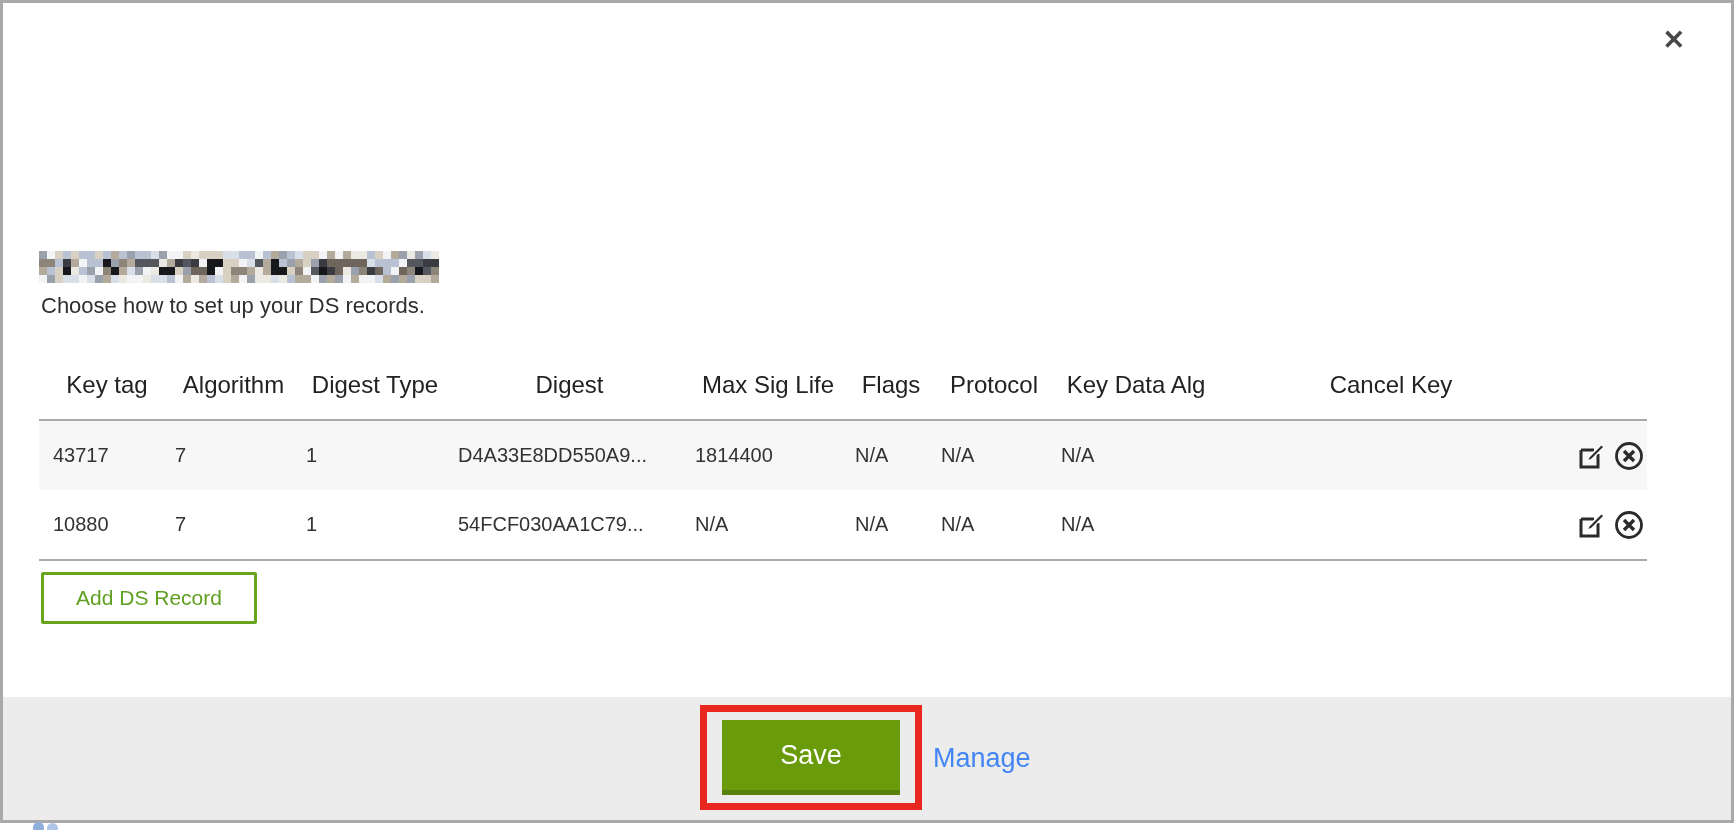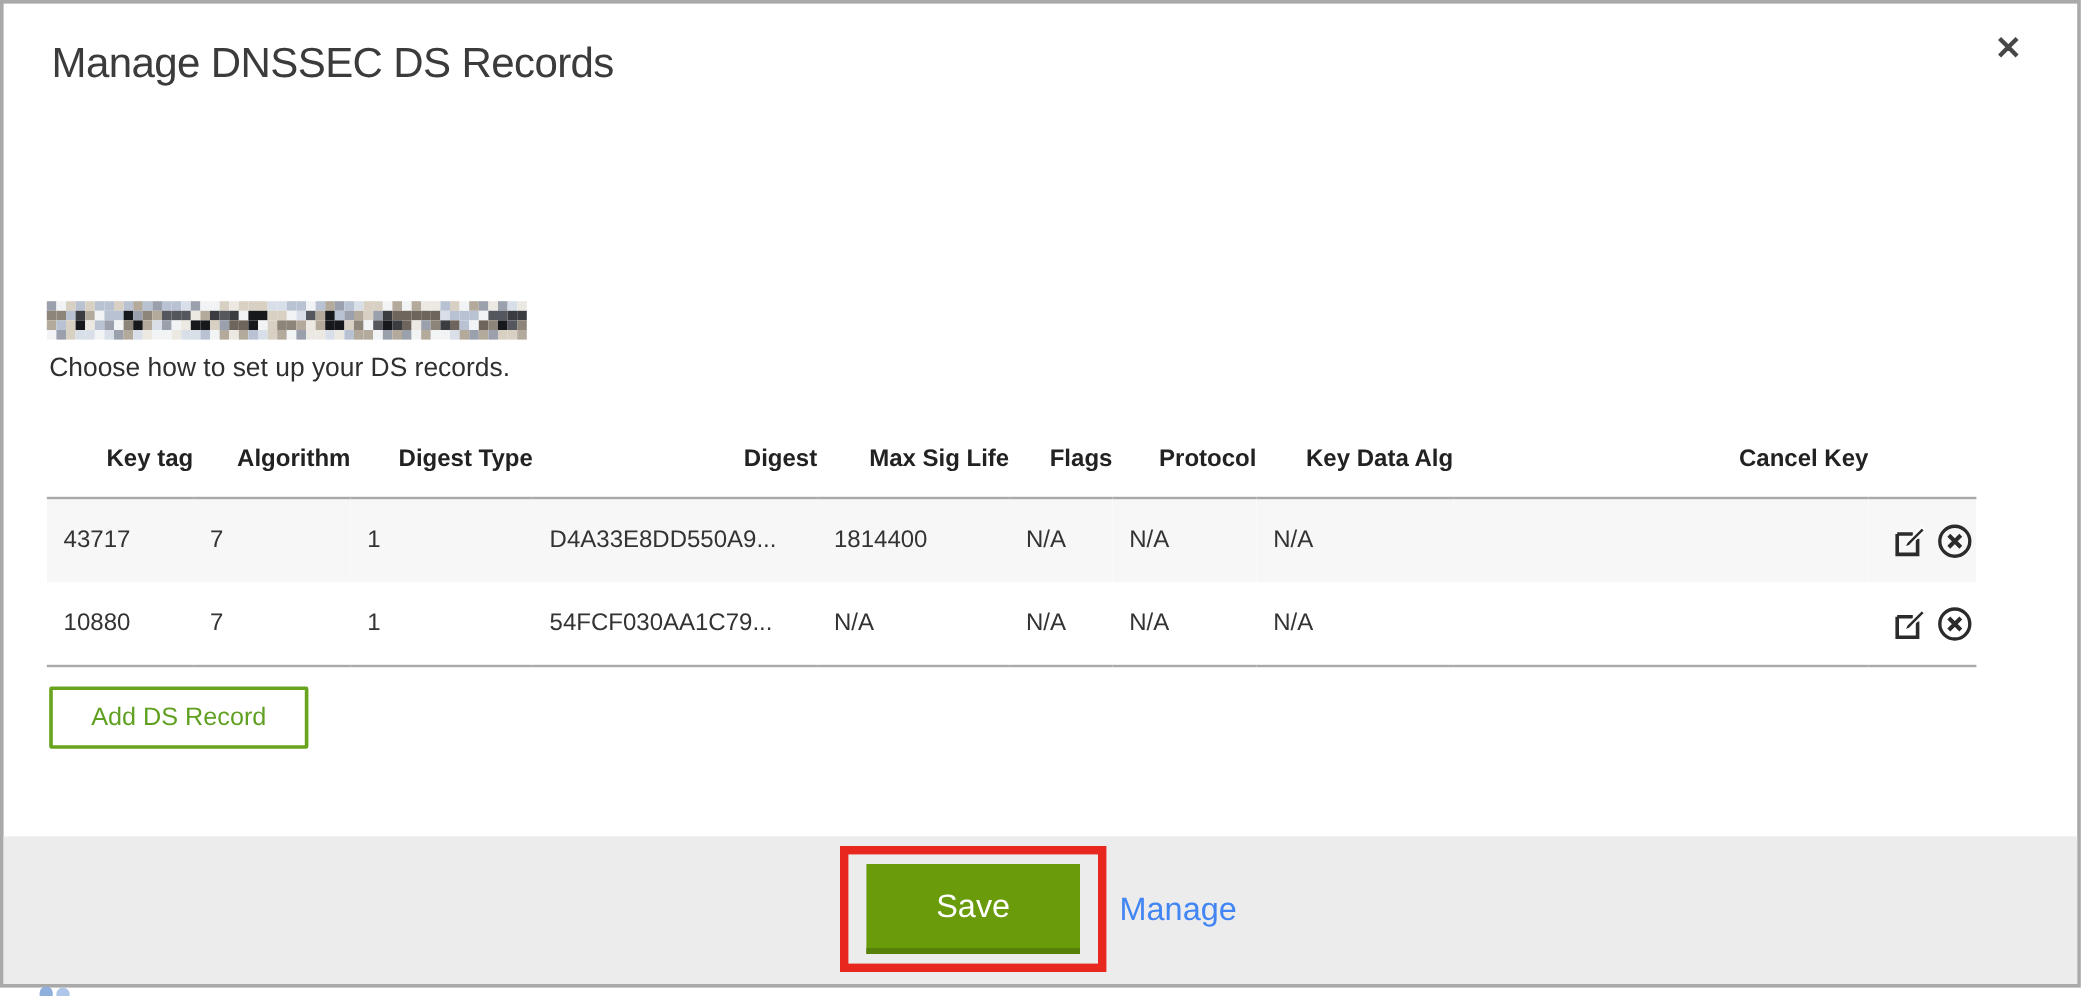--- a/index.html
+++ b/index.html
@@ -49,23 +49,23 @@
     color: #2f2f2f;
   }
   .ds-table {
     position: absolute;
     top: 360px; left: 36px;
     width: 1608px;
     border-collapse: collapse;
     table-layout: fixed;
   }
   .ds-table th {
-    text-align: right;
-    font-size: 20px;
-    font-weight: 700;
+    text-align: center;
+    font-size: 24px;
+    font-weight: 400;
     color: #222222;
     padding: 8px 0 20px 14px;
     border-bottom: 2px solid #a9a9a9;
     white-space: nowrap;
   }
   .ds-table td {
     font-size: 20px;
     color: #333333;
     height: 70px;
     padding-left: 14px;
@@ -138,21 +138,20 @@
     background: #8fafdc;
     border-radius: 6px 6px 0 0;
   }
   .page-fragment i:last-child { background: #aec6e8; height: 7px; }
 </style>
 </head>
 <body>
 
 <div class="modal">
 
-  <h1 class="modal-title">Manage DNSSEC DS Records</h1>
 
   <span class="close-btn">✕</span>
 
   <div class="redacted-domain">
       <span style="background: rgb(154, 160, 172);"></span>
       <span style="background: rgb(242, 243, 245);"></span>
       <span style="background: rgb(216, 208, 194);"></span>
       <span style="background: rgb(185, 194, 210);"></span>
       <span style="background: rgb(216, 208, 194);"></span>
       <span style="background: rgb(185, 194, 210);"></span>

